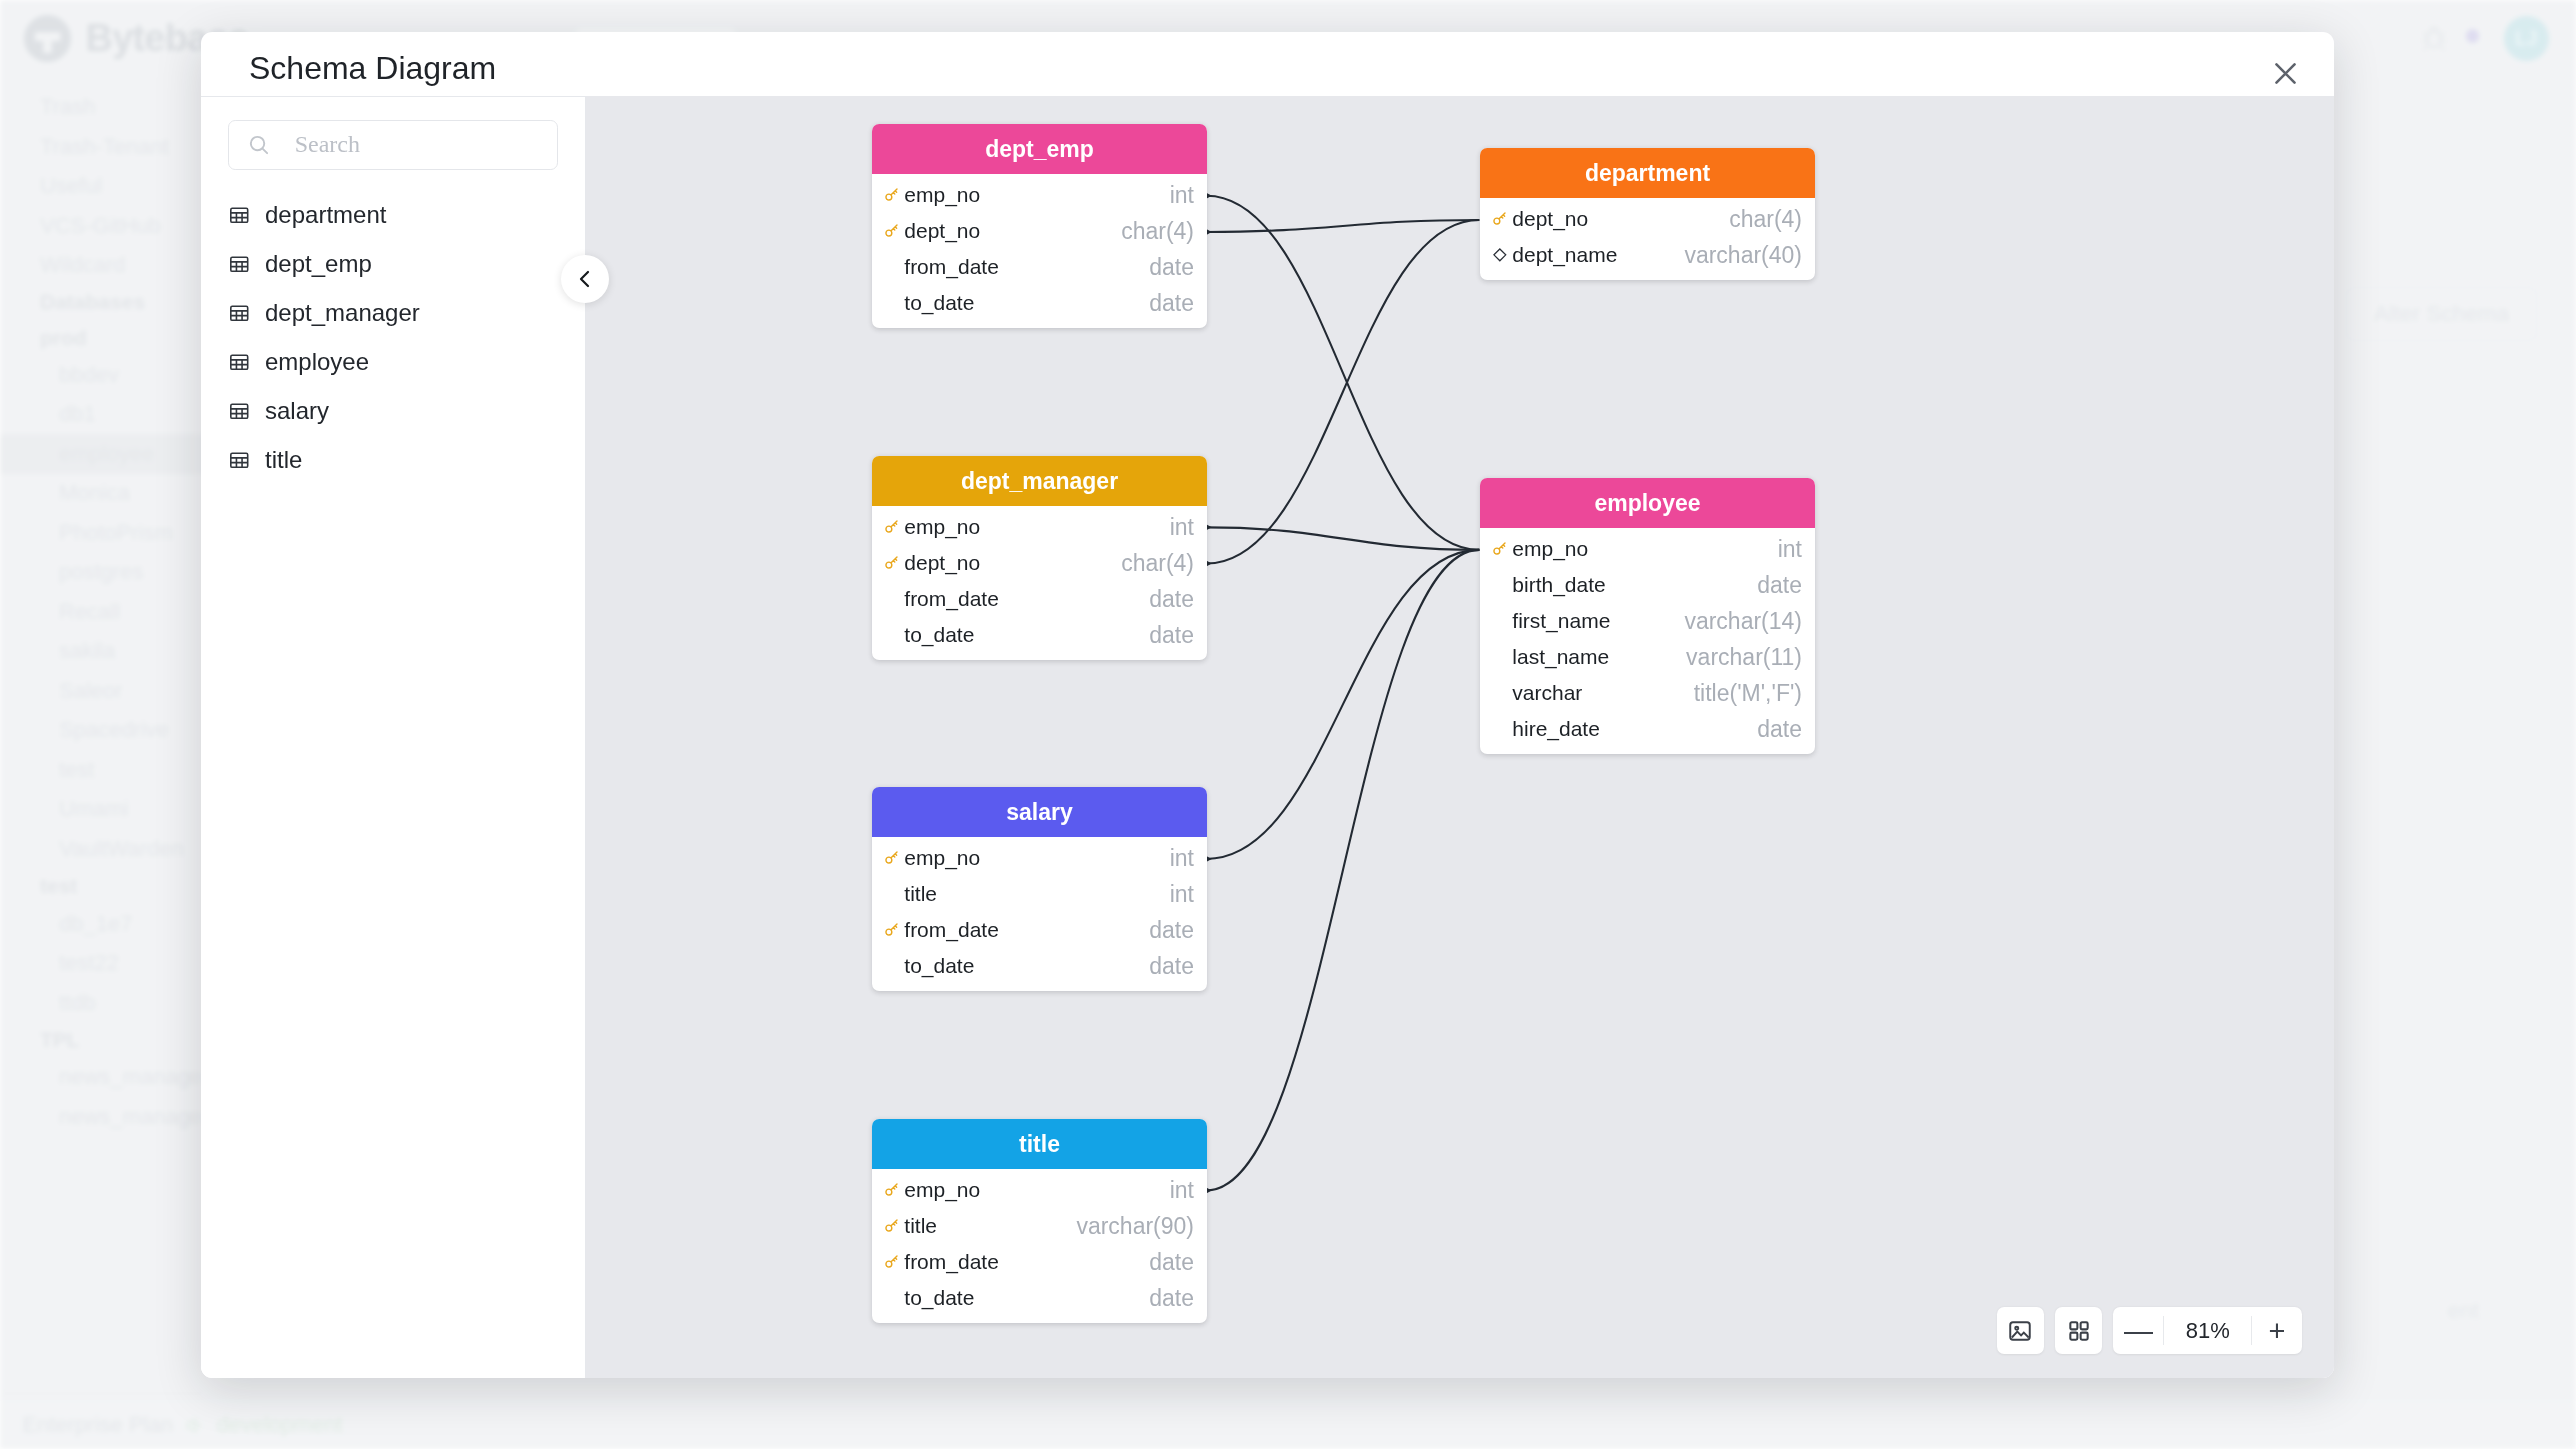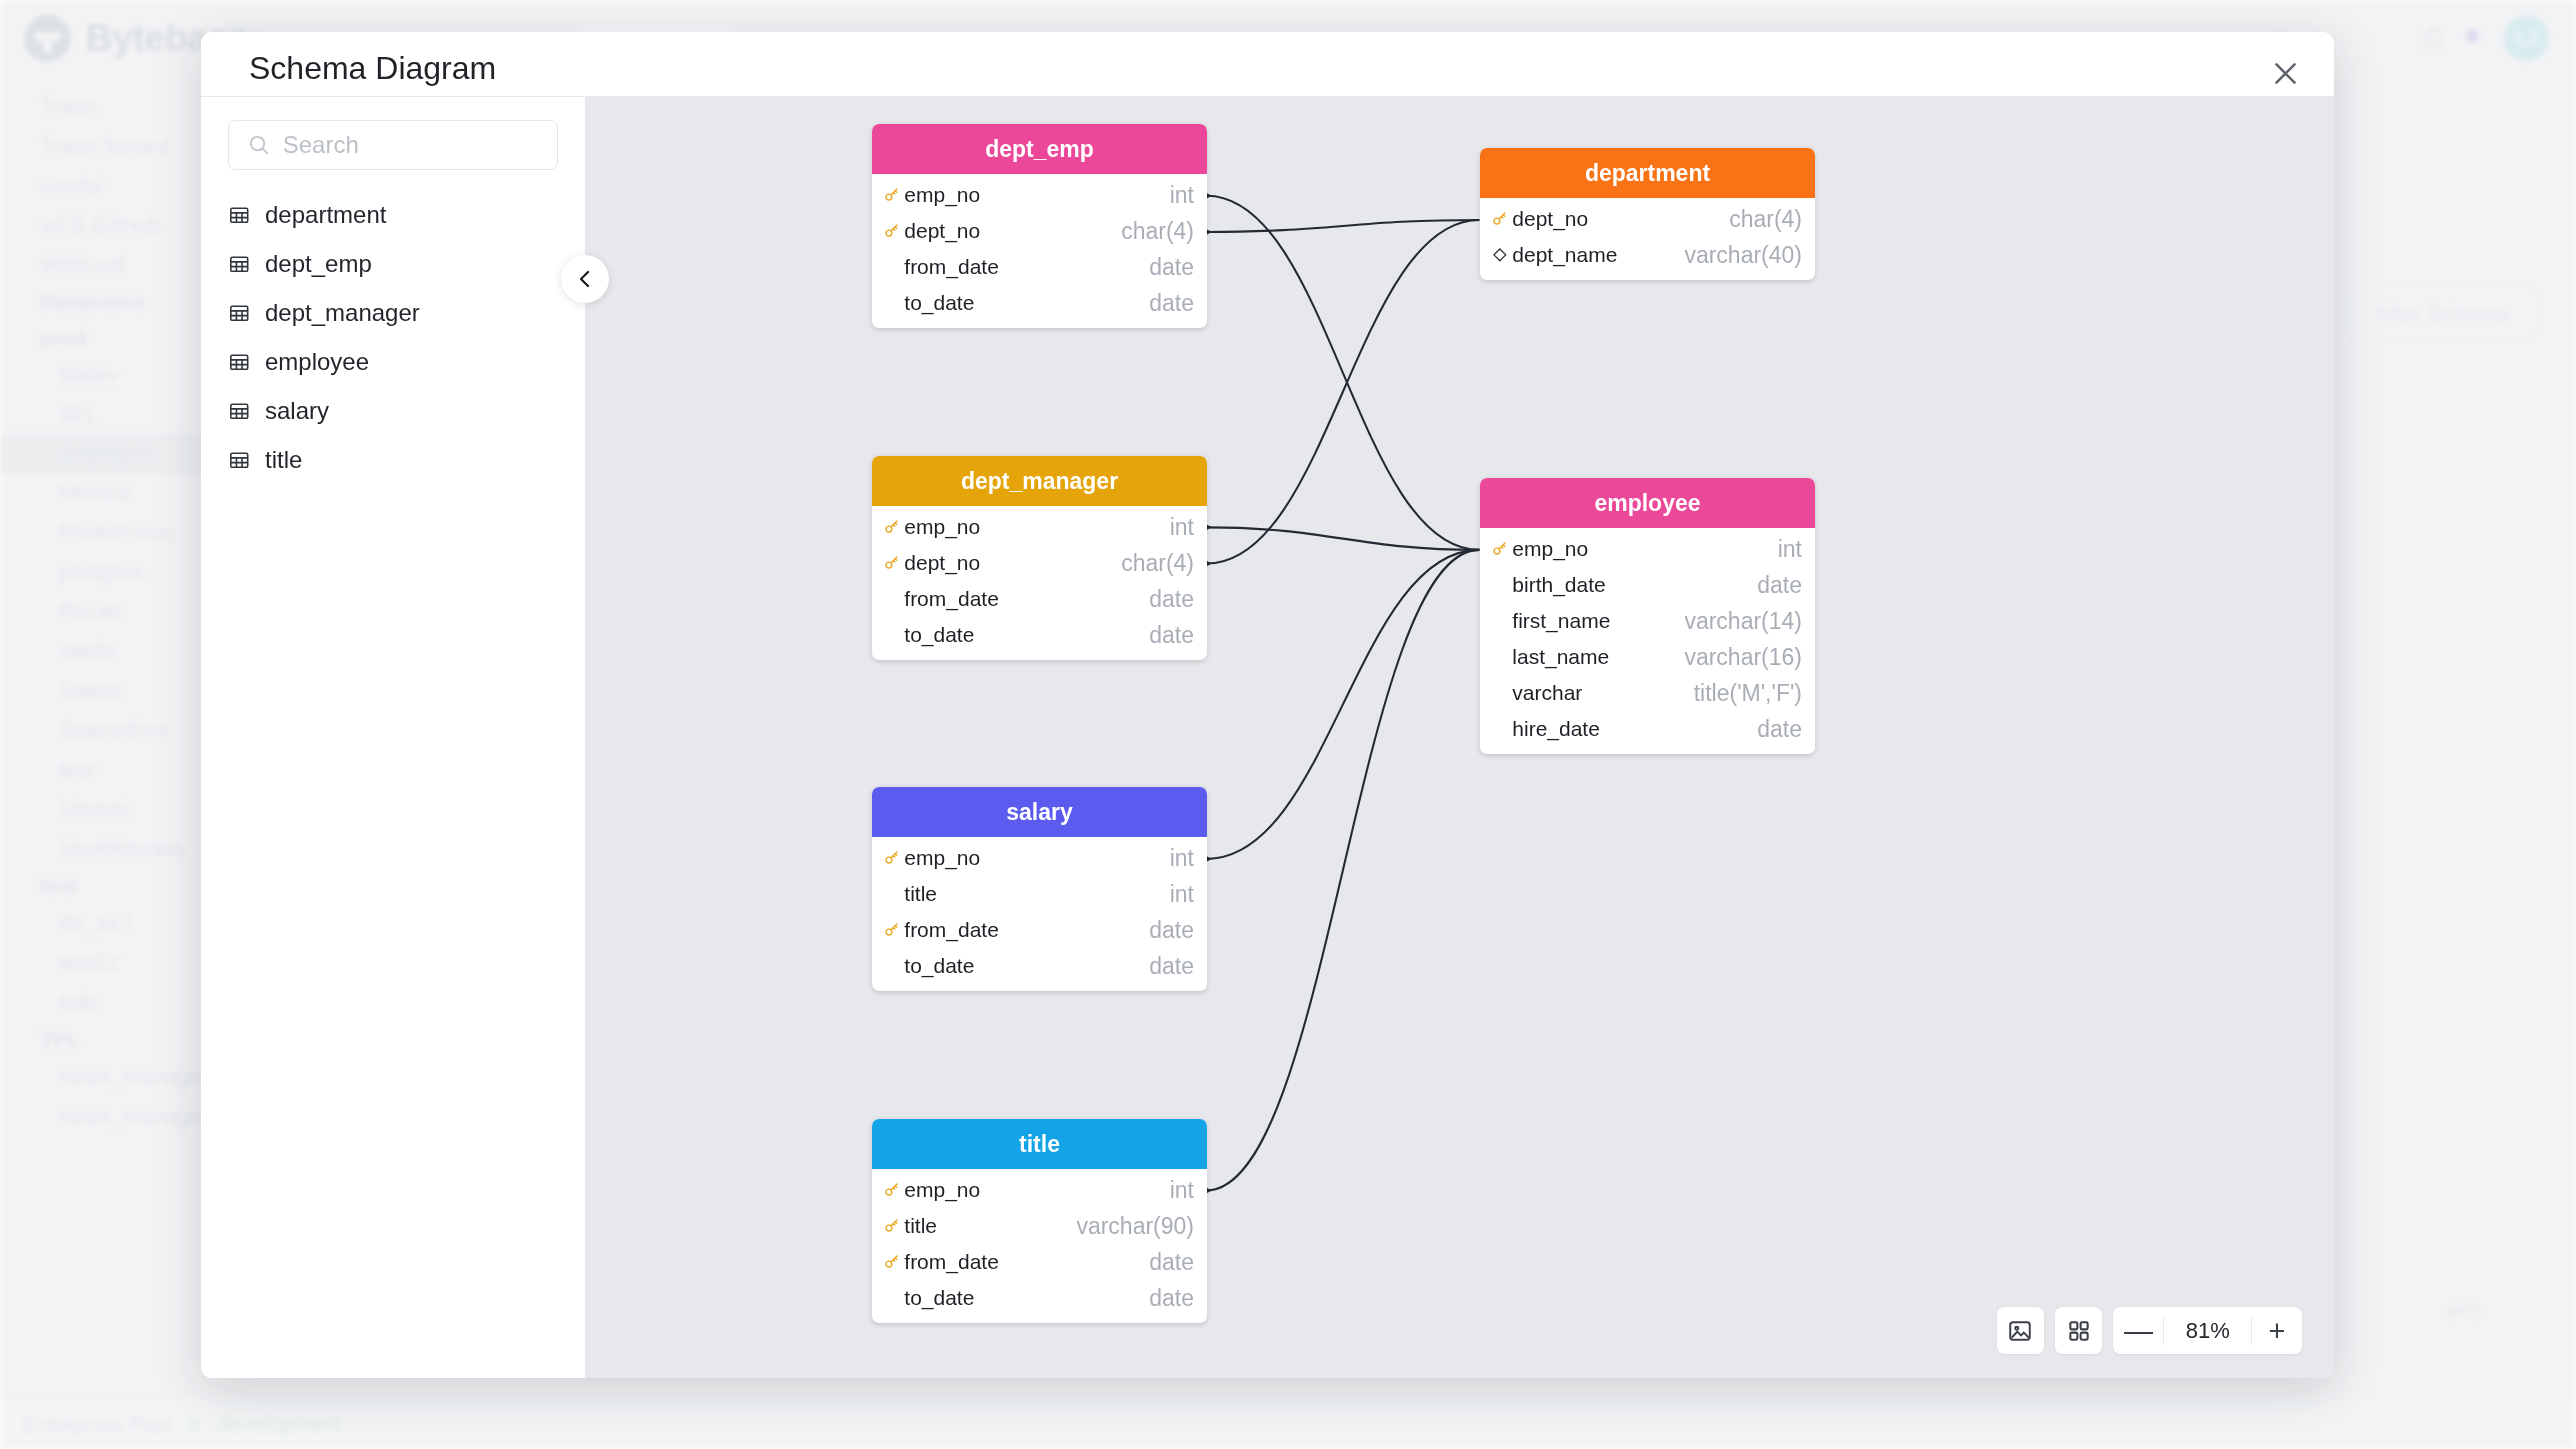--- a/index.html
+++ b/index.html
@@ -165,22 +165,22 @@
     height: 50px;
     border: 0.8px solid #e4e6ea;
     border-radius: 7.2px;
     display: flex; align-items: center; gap: 13px;
     padding: 0 17.7px;
     background: #fff;
   }
   .search-icon { width: 23px; height: 23px; color: #c2c6cc; flex: 0 0 auto; }
   .search-input {
     border: none; outline: none; background: transparent;
-    font-family: Liberation Sans, sans-serif;
-    font-size: 24px; color: #0c4a6e; width: 100%;
+    font-family: Liberation Serif, serif;
+    font-size: 24px; color: #0c4a6e; width: 100%; margin-left: 12px;
   }
   .search-input::placeholder { color: #bcc0c7; }
   .table-list { margin-top: 21px; }
   .table-row {
     display: flex; align-items: center; gap: 14.5px;
     padding: 10.5px 0 10.5px 27px;
     cursor: pointer;
   }
   .tbl-icon { width: 22.5px; height: 22.5px; color: #31363d; flex: 0 0 auto; }
   .tbl-name { font-size: 24px; color: #23272d; }
@@ -556,21 +556,21 @@
                 <span class="col-type">date</span>
               </div>
               <div class="col-row">
                 <span class="col-icon"></span>
                 <span class="col-name">first_name</span>
                 <span class="col-type">varchar(14)</span>
               </div>
               <div class="col-row">
                 <span class="col-icon"></span>
                 <span class="col-name">last_name</span>
-                <span class="col-type">varchar(16)</span>
+                <span class="col-type">varchar(11)</span>
               </div>
               <div class="col-row">
                 <span class="col-icon"></span>
                 <span class="col-name">varchar</span>
                 <span class="col-type">title('M','F')</span>
               </div>
               <div class="col-row">
                 <span class="col-icon"></span>
                 <span class="col-name">hire_date</span>
                 <span class="col-type">date</span>

